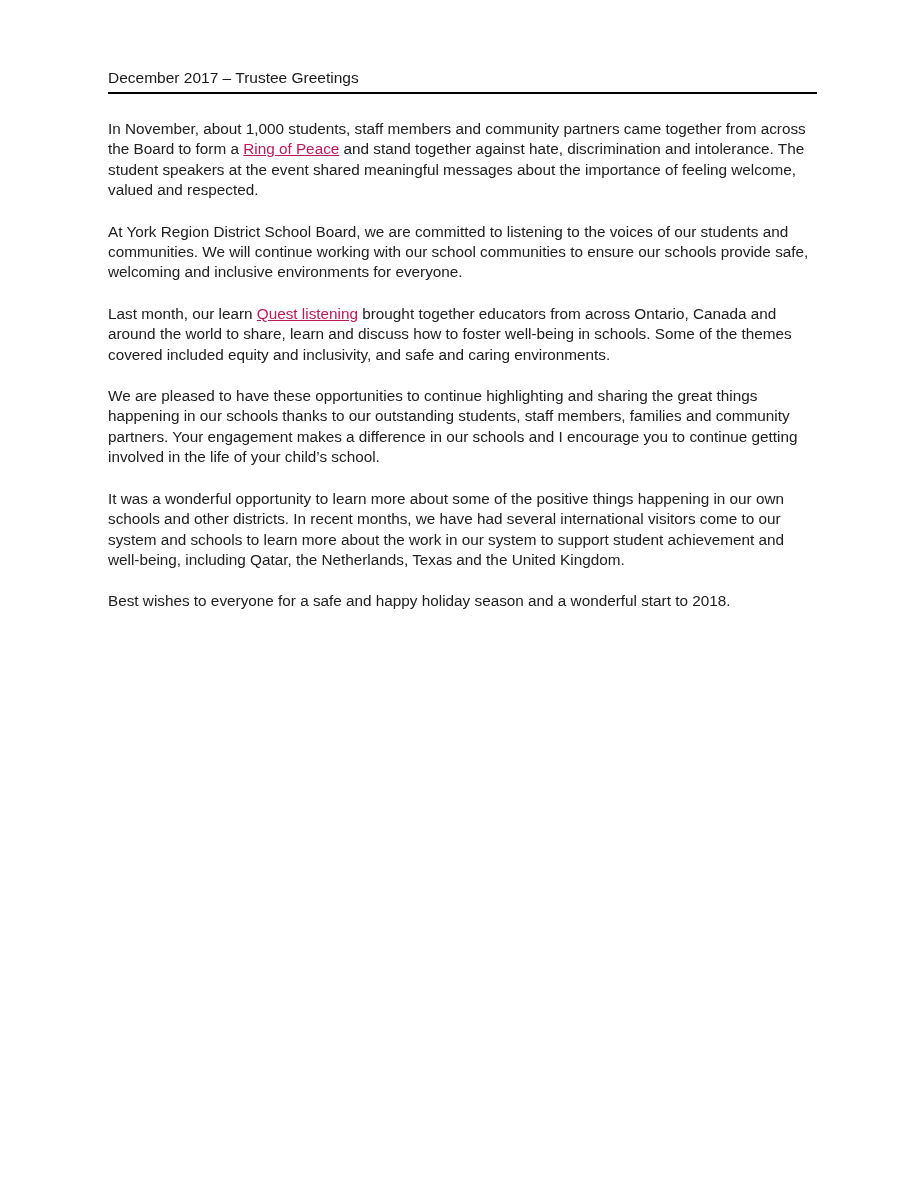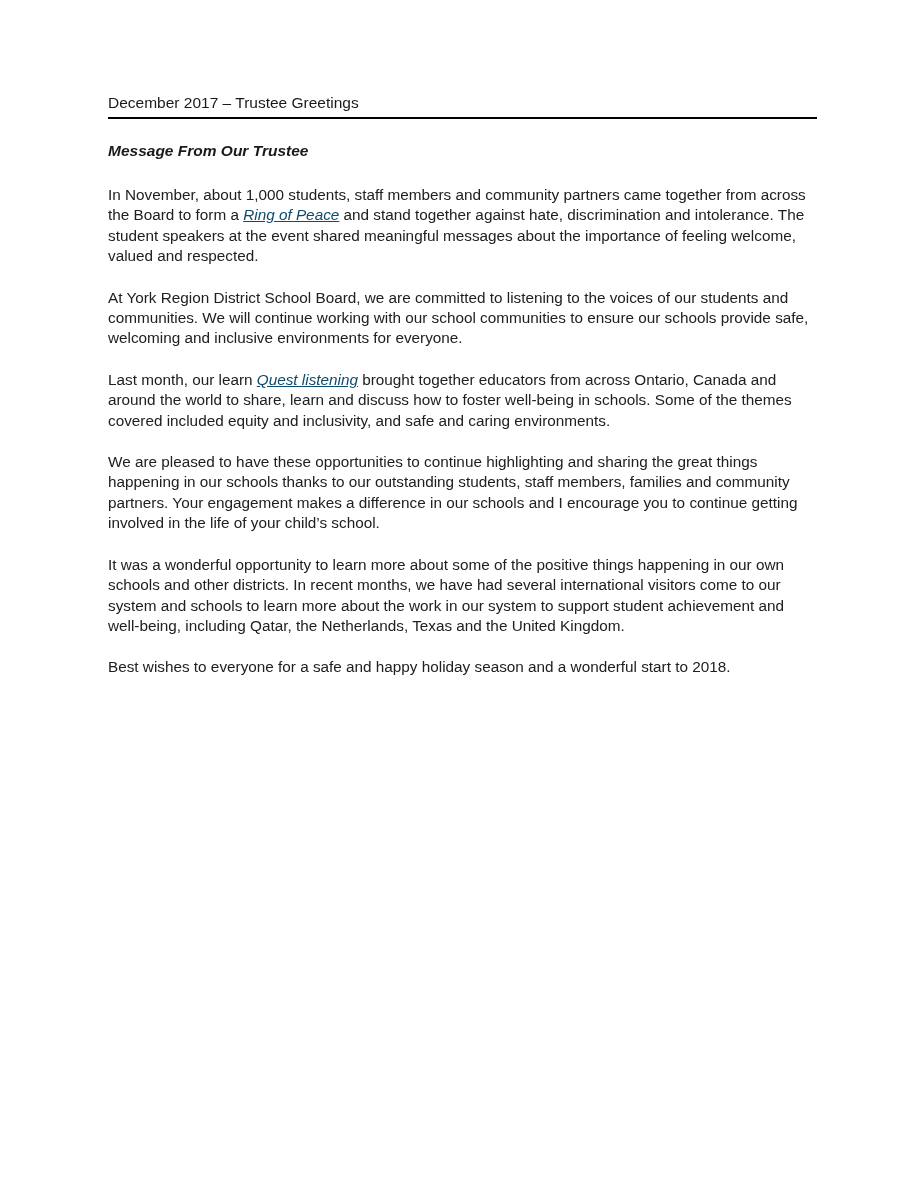--- a/index.html
+++ b/index.html
@@ -11,21 +11,21 @@
   body {
     width: 924px;
     height: 1195px;
     font-family: "Liberation Sans", sans-serif;
     color: #202020;
     overflow: hidden;
   }
   .page {
     width: 924px;
     height: 857px;
-    padding: 93px 107px 0 108px;
+    padding: 68px 107px 0 108px;
     background: #ffffff;
   }
   .doc-header {
     font-size: 15.5px;
     line-height: 19px;
     padding-bottom: 5px;
     border-bottom: 2px solid #000000;
     color: #1a1a1a;
   }
   .section-heading {
@@ -38,34 +38,32 @@
   .body-text {
     margin-top: 25px;
   }
   .body-text p {
     margin: 0 0 21px 0;
     font-size: 15.3px;
     line-height: 20.4px;
     color: #202020;
   }
   a.doc-link {
-    color: #0c4a6e;
+    color: #be185d;
     text-decoration: underline;
     cursor: pointer;
-    font-style: italic;
   }
 </style>
 </head>
 <body>
 
 <div class="page">
 
   <div class="doc-header">December 2017 – Trustee Greetings</div>
 
-  <div class="section-heading">Message From Our Trustee</div>
 
   <div class="body-text">
 
     <p><span>In November, about 1,000 students, staff members and community partners came together from across the Board to form a </span><a class="doc-link">Ring of Peace</a><span> and stand together against hate, discrimination and intolerance. The student speakers at the event shared meaningful messages about the importance of feeling welcome, valued and respected.</span></p>
 
     <p>At York Region District School Board, we are committed to listening to the voices of our students and communities. We will continue working with our school communities to ensure our schools provide safe, welcoming and inclusive environments for everyone.</p>
 
     <p><span>Last month, our learn </span><a class="doc-link">Quest listening</a><span> brought together educators from across Ontario, Canada and around the world to share, learn and discuss how to foster well-being in schools. Some of the themes covered included equity and inclusivity, and safe and caring environments.</span></p>
 
     <p>We are pleased to have these opportunities to continue highlighting and sharing the great things happening in our schools thanks to our outstanding students, staff members, families and community partners. Your engagement makes a difference in our schools and I encourage you to continue getting involved in the life of your child’s school.</p>

